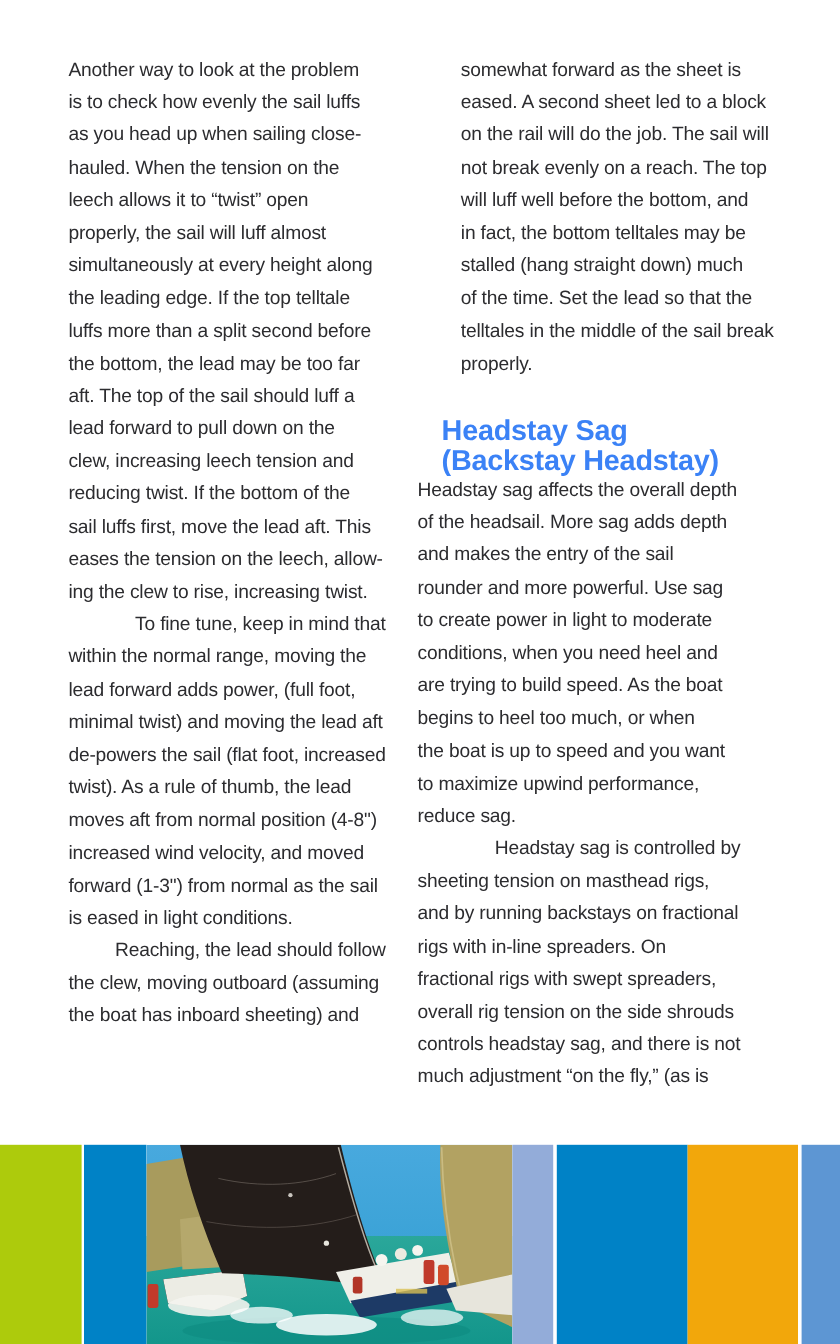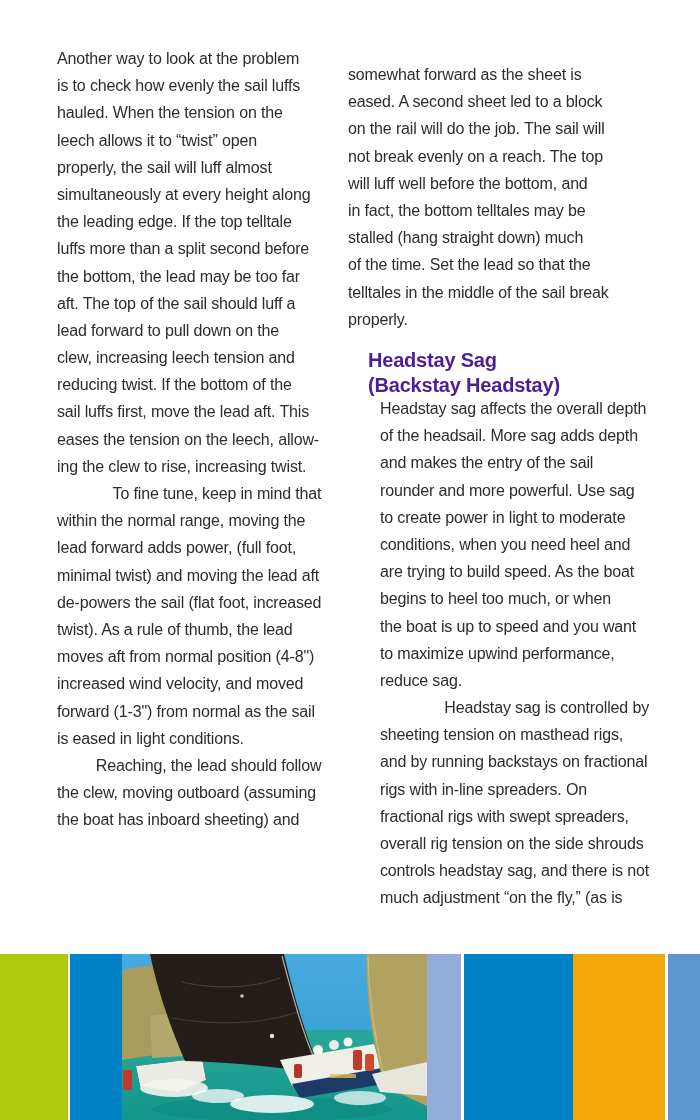--- a/index.html
+++ b/index.html
@@ -7,44 +7,45 @@
     position:relative;width:700px;height:1120px;background:#ffffff;overflow:hidden;
     font-family:"Liberation Sans",sans-serif;
   }
   .col{
     position:absolute;font-size:16px;line-height:27.2px;color:#2c2c2f;
     letter-spacing:-0.15px;white-space:nowrap;
   }
   .col .line{height:27.2px;}
   .col .ind{padding-left:16px;text-align:right;}
   #lcol{left:57px;top:45px;}
-  #rcol-a{left:348px;top:45px;margin-top:16px;}
-  #rcol-b{left:380px;top:395px;}
+  #rcol-a{left:384px;top:45px;}
+  #rcol-b{left:348px;top:395px;}
   .heading{
-    position:absolute;left:368px;top:348px;font-size:20px;line-height:24.5px;
-    font-weight:bold;color:#4c1d95;letter-spacing:-0.2px;white-space:nowrap;
+    position:absolute;left:368px;top:348px;font-size:24px;line-height:24.5px;
+    font-weight:bold;color:#3b82f6;letter-spacing:-0.2px;white-space:nowrap;
   }
   .strip{position:absolute;left:0;top:954px;width:700px;height:166px;}
   .strip .bar{position:absolute;top:0;height:166px;}
   #bar-green{left:0;width:68px;}
   #bar-blue-left{left:70px;width:52px;}
   #photo{position:absolute;left:122px;top:0;width:305px;height:166px;}
   #bar-periwinkle{left:427px;width:34px;}
   #bar-blue-right{left:464px;width:109px;}
   #bar-orange{left:573px;width:92px;}
   #bar-lightblue{left:668px;width:32px;}
 </style>
 </head>
 <body>
 
 <div class="page">
 
   <div class="col" id="lcol">
       <div class="line">Another way to look at the problem</div>
       <div class="line">is to check how evenly the sail luffs</div>
+      <div class="line">as you head up when sailing close-</div>
       <div class="line">hauled. When the tension on the</div>
       <div class="line">leech allows it to “twist” open</div>
       <div class="line">properly, the sail will luff almost</div>
       <div class="line">simultaneously at every height along</div>
       <div class="line">the leading edge. If the top telltale</div>
       <div class="line">luffs more than a split second before</div>
       <div class="line">the bottom, the lead may be too far</div>
       <div class="line">aft. The top of the sail should luff a</div>
       <div class="line">lead forward to pull down on the</div>
       <div class="line">clew, increasing leech tension and</div>

